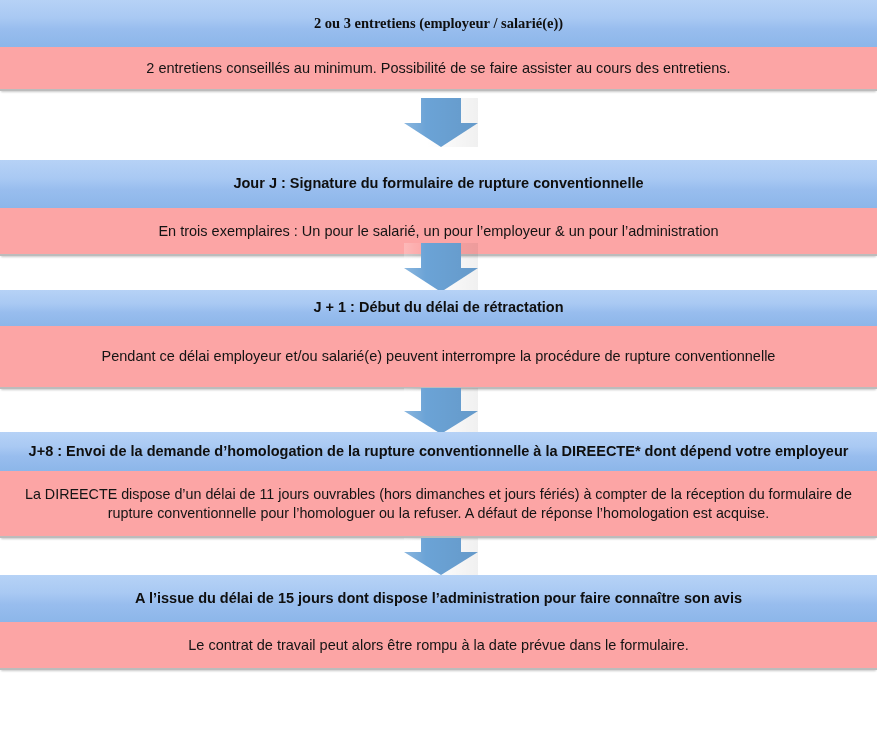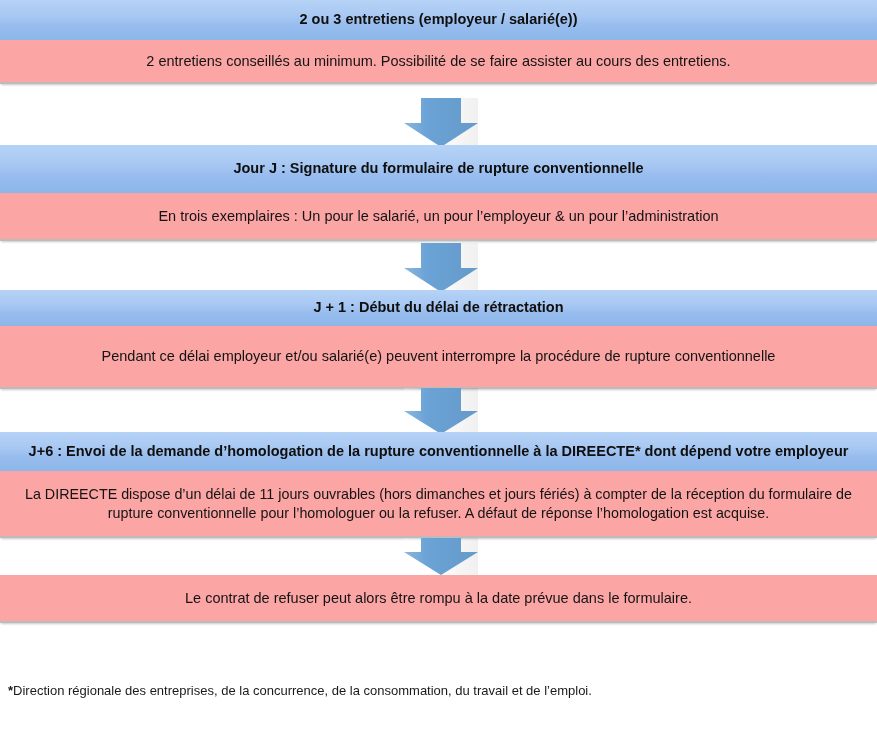--- a/index.html
+++ b/index.html
@@ -108,36 +108,36 @@
     text-align: left;
   }
   .footnote b { font-weight: bold; }
 </style>
 </head>
 <body>
 
 <div id="flow">
 
   <div class="step" style="top:0px;">
-    <div class="step-header" style="height:40px;">
+    <div class="step-header" style="height:47px;font-family:Liberation Serif, serif;">
       <span>2 ou 3 entretiens (employeur / salarié(e))</span>
     </div>
     <div class="step-body" style="height:44px;">
       <span>2 entretiens conseillés au minimum. Possibilité de se faire assister au cours des entretiens.</span>
     </div>
   </div>
 
   <div class="arrow" style="left:404px; top:98px; height:49px;">
     <div class="stem" style="height:25px;"></div>
     <div class="head" style="top:25px; border-top-width:24px;"></div>
     <div class="shade"></div>
   </div>
 
   <div class="step" style="top:145px;">
-    <div class="step-header" style="height:48px;">
+    <div class="step-header" style="height:48px;margin-top:15px;">
       <span>Jour J : Signature du formulaire de rupture conventionnelle</span>
     </div>
     <div class="step-body" style="height:48px;">
       <span>En trois exemplaires : Un pour le salarié, un pour l’employeur &amp; un pour l’administration</span>
     </div>
   </div>
 
   <div class="arrow" style="left:404px; top:243px; height:49px;">
     <div class="stem" style="height:25px;"></div>
     <div class="head" style="top:25px; border-top-width:24px;"></div>
@@ -154,36 +154,36 @@
   </div>
 
   <div class="arrow" style="left:404px; top:388px; height:46px;">
     <div class="stem" style="height:23px;"></div>
     <div class="head" style="top:23px; border-top-width:23px;"></div>
     <div class="shade"></div>
   </div>
 
   <div class="step" style="top:432px;">
     <div class="step-header two-line" style="height:39px;">
-      <span>J+6 : Envoi de la demande d’homologation de la rupture conventionnelle à la DIREECTE* dont dépend votre employeur</span>
+      <span>J+8 : Envoi de la demande d’homologation de la rupture conventionnelle à la DIREECTE* dont dépend votre employeur</span>
     </div>
     <div class="step-body tight" style="height:67px;">
       <span>La DIREECTE dispose d’un délai de 11 jours ouvrables (hors dimanches et jours fériés) à compter de la réception du formulaire de rupture conventionnelle pour l’homologuer ou  la refuser. A défaut de réponse l’homologation est acquise.</span>
     </div>
   </div>
 
   <div class="arrow" style="left:404px; top:538px; height:37px;">
     <div class="stem" style="height:14px;"></div>
     <div class="head" style="top:14px; border-top-width:23px;"></div>
     <div class="shade"></div>
   </div>
 
   <div class="step" style="top:575px;">
+    <div class="step-header" style="height:47px;">
+      <span>A l’issue du délai de 15 jours dont dispose l’administration pour faire connaître son avis</span>
+    </div>
     <div class="step-body" style="height:48px;">
-      <span>Le contrat de refuser peut alors être rompu à la date prévue dans le formulaire.</span>
+      <span>Le contrat de travail peut alors être rompu à la date prévue dans le formulaire.</span>
     </div>
   </div>
 
-  <div class="footnote" style="top:683px;">
-    <b>*</b><span>Direction régionale des entreprises, de la concurrence, de la consommation, du travail et de l’emploi.</span>
-  </div>
 
 </div>
 
 </body></html>

